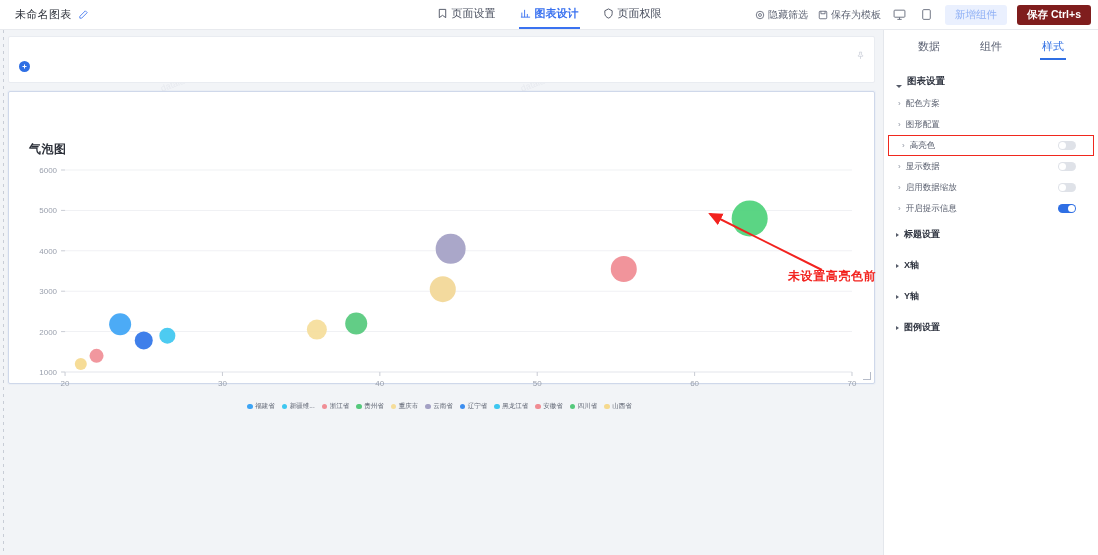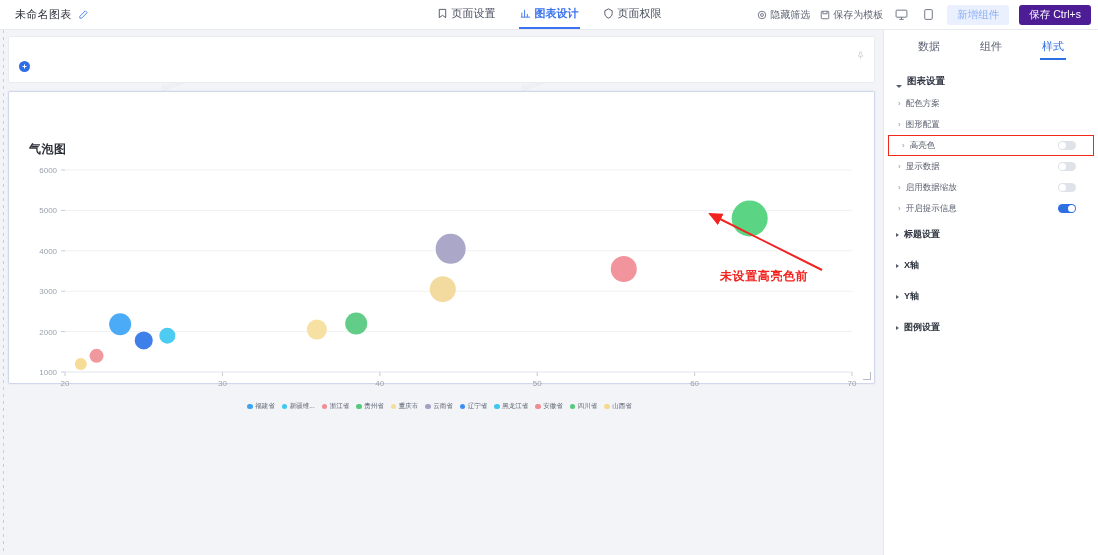--- a/index.html
+++ b/index.html
@@ -43,21 +43,21 @@
   .mini-act .ic { width: 10px; height: 10px; display: inline-flex; }
   .mini-act .ic svg { width: 100%; height: 100%; }
   .dev-ic { width: 17px; height: 17px; display: flex; align-items: center; justify-content: center; color: #6e7policy; cursor: pointer; }
   .dev-ic { color: #6e7483; }
   .dev-ic svg { width: 13px; height: 13px; }
   .btn {
     font-size: 10.5px; border-radius: 3px; padding: 0 10px; height: 20px;
     display: flex; align-items: center; cursor: pointer; white-space: nowrap;
   }
   .btn-ghost { background: #eaf0fe; color: #8fb0f5; }
-  .btn-primary { background: #4c1d95; color: #fff; font-weight: normal; }
+  .btn-primary { background: #7f1d1d; color: #fff; font-weight: bold; }
 
   
   .body { flex: 1; display: flex; min-height: 0; }
   .canvas-wrap {
     flex: 1; position: relative; background: #f2f4f7;
     padding: 6px 8px 0 8px; overflow: hidden;
     border-right: 1px solid #e4e7ec;
   }
   
   .canvas-wrap::before{
@@ -344,21 +344,21 @@
       </div>
 
       <svg class="annot-arrow" style="left:700px;top:178px;width:130px;height:70px" viewBox="0 0 130 70">
         <defs>
           <marker id="ah" markerWidth="7" markerHeight="7" refX="6" refY="3.2" orient="auto">
             <path d="M0,0 L7,3.2 L0,6.4 z" fill="#f2221e"></path>
           </marker>
         </defs>
         <line x1="122" y1="62" x2="10" y2="6" stroke="#f2221e" stroke-width="2" marker-end="url(#ah)"></line>
       </svg>
-      <div class="annot-text" style="left:720px;top:238px">未设置高亮色前</div>
+      <div class="annot-text" style="left:788px;top:238px">未设置高亮色前</div>
     </div>
 
     <div class="panel">
       <div class="panel-tabs">
         <div class="ptab">数据</div>
         <div class="ptab">组件</div>
         <div class="ptab active">样式</div>
       </div>
 
 

